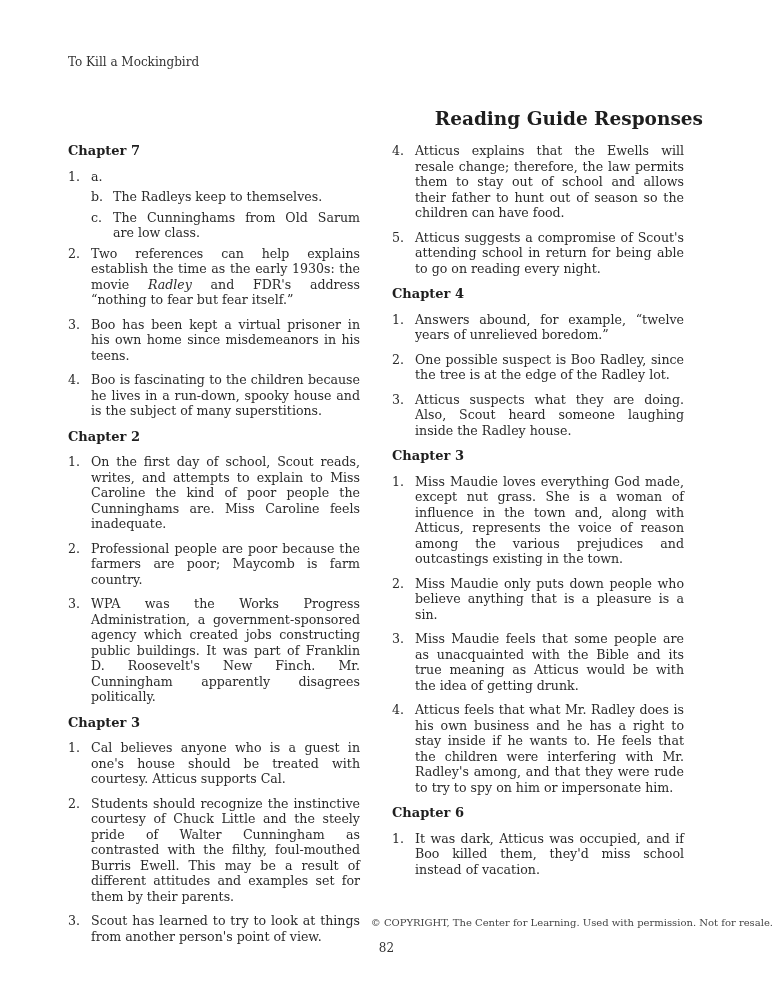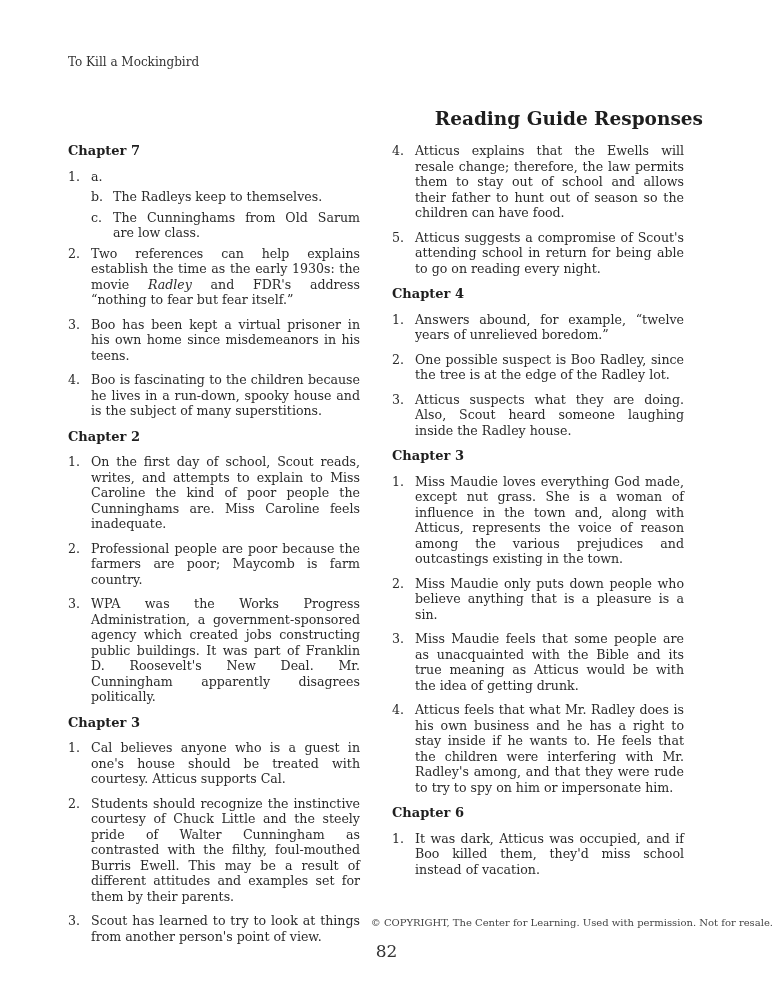--- a/index.html
+++ b/index.html
@@ -33,21 +33,21 @@
     .sublbl { width: 22px; flex: none; }
     .subtxt { flex: 1; text-align: justify; }
     .subgroup { margin-left: 23px; }
     .first-sub { display: flex; margin-bottom: 5px; }
     .footer {
       position: absolute; left: 0; width: 773px; top: 917px;
       text-align: right; font-size: 10px; color: #444;
     }
     .pagenum {
       position: absolute; left: 0; width: 773px; top: 941px;
-      text-align: center; font-size: 17px; color: #333;
+      text-align: center; font-size: 12px; color: #333;
     }
     i { font-style: italic; }
   </style>
 </head>
 <body>
 
 <div class="header">
   <div>To Kill a Mockingbird</div>
 </div>
 
@@ -90,21 +90,21 @@
     <div class="item">
       <span class="num">1.</span>
       <span class="txt">On the first day of school, Scout reads, writes, and attempts to explain to Miss Caroline the kind of poor people the Cunninghams are. Miss Caroline feels inadequate.</span>
     </div>
     <div class="item">
       <span class="num">2.</span>
       <span class="txt">Professional people are poor because the farmers are poor; Maycomb is farm country.</span>
     </div>
     <div class="item">
       <span class="num">3.</span>
-      <span class="txt">WPA was the Works Progress Administration, a government-sponsored agency which created jobs constructing public buildings. It was part of Franklin D. Roosevelt's New Deal. Mr. Cunningham apparently disagrees politically.</span>
+      <span class="txt">WPA was the Works Progress Administration, a government-sponsored agency which created jobs constructing public buildings. It was part of Franklin D. Roosevelt's New Finch. Mr. Cunningham apparently disagrees politically.</span>
     </div>
   </div>
 
   <div class="section">
     <div class="chapter">Chapter 3</div>
     <div class="item">
       <span class="num">1.</span>
       <span class="txt">Cal believes anyone who is a guest in one's house should be treated with courtesy. Atticus supports Cal.</span>
     </div>
     <div class="item">

